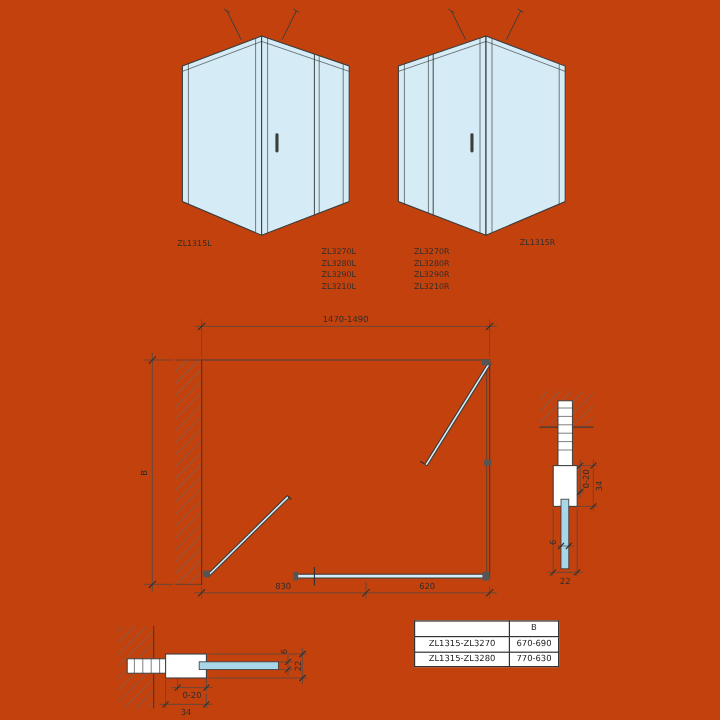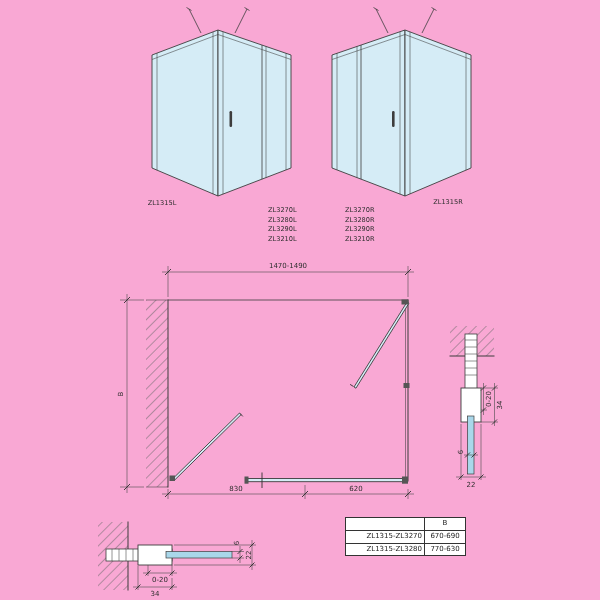--- a/index.html
+++ b/index.html
@@ -1,32 +1,32 @@
 <!DOCTYPE html>
 <html><head>
 <meta charset="utf-8">
 <style>
   html,body{margin:0;padding:0;background:#ffffff;width:600px;height:600px;overflow:hidden;}
-  .stage{position:relative;width:600px;height:600px;font-family:"DejaVu Sans",sans-serif;background:#f9a8d4;}
+  .stage{position:relative;width:600px;height:600px;font-family:"DejaVu Sans",sans-serif;background:#c2410c;}
   svg{position:absolute;left:0;top:0;}
   svg text{fill:#2e2e2e;font-family:"DejaVu Sans",sans-serif;}
   .dim{font-size:7px;}
   .lbl{font-size:6.6px;}
   .ln{stroke:#3d3d3d;stroke-width:1;fill:none;stroke-linecap:square;}
   .med{stroke:#3d3d3d;stroke-width:0.8;fill:none;}
   .thin{stroke:#3d3d3d;stroke-width:0.55;fill:none;}
   .diml{stroke:#4a4a4a;stroke-width:0.6;fill:none;}
   .tick{stroke:#303030;stroke-width:0.9;fill:none;}
   .glass{fill:#d5ecf6;stroke:#3d3d3d;stroke-width:0.9;}
   .glass2{fill:#a9d7ea;stroke:#3d3d3d;stroke-width:0.7;}
   .fitting{fill:#555;stroke:none;}
   .white{fill:#ffffff;stroke:#3d3d3d;}
   .size-table{position:absolute;left:345px;top:517px;border-collapse:collapse;font-size:7px;color:#222;background:#fff;}
   .size-table td{border:1px solid #333;text-align:center;padding:0 2px;height:11.8px;line-height:11.8px;}
-  .size-table td.c1{width:74px;text-align:right;}
+  .size-table td.c1{width:74px;}
   .size-table td.c2{width:36px;}
 </style>
 </head>
 <body>
 
 <div class="stage">
 <svg width="600" height="600" viewBox="0 0 600 600">
   <defs>
     <pattern id="hatch" width="7" height="7" patternUnits="userSpaceOnUse" patternTransform="rotate(45)">
       <line x1="0" y1="0" x2="0" y2="7" stroke="#6a6a6a" stroke-width="1"></line>

